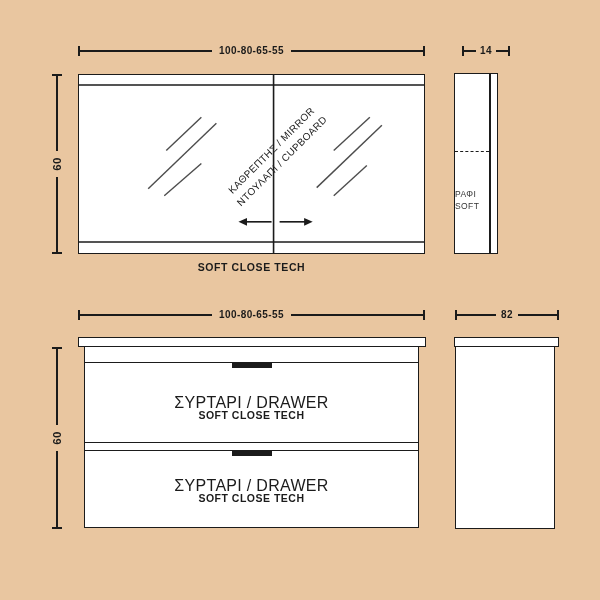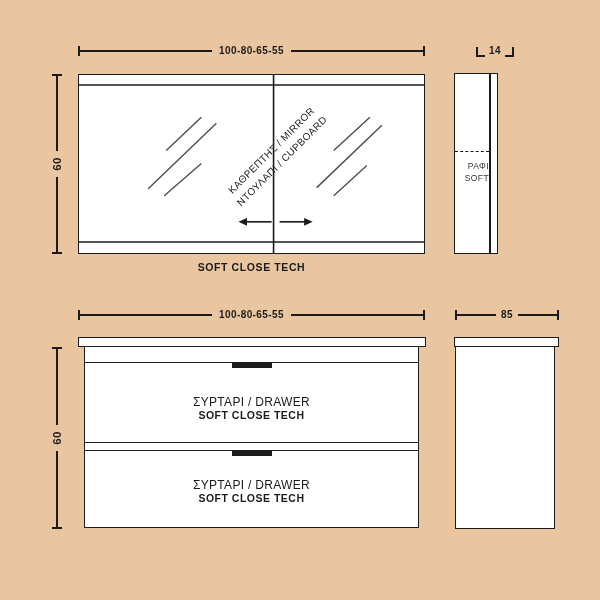--- a/index.html
+++ b/index.html
@@ -49,29 +49,29 @@
 
   .caption{
     position:absolute;text-align:center;font-size:10.5px;font-weight:700;
     letter-spacing:.6px;white-space:nowrap;
   }
 
   
   .side-inner-line{position:absolute;top:0;bottom:0;width:1.6px;background:var(--ink);}
   .shelf-dash{position:absolute;left:0;border-top:1.6px dashed var(--ink);}
   .shelf-label{
-    position:absolute;text-align:right;font-size:8.5px;line-height:12px;
-    letter-spacing:.4px;color:#333;white-space:nowrap;
+    position:absolute;text-align:left;font-size:8.5px;line-height:12px;
+    letter-spacing:.4px;color:#333;white-space:nowrap;margin-top:28px;
   }
 
   
   .hline{position:absolute;left:0;right:0;height:1.6px;background:var(--ink);}
   .handle{position:absolute;left:50%;transform:translateX(-50%);width:40px;height:6.5px;background:var(--ink);}
   .drawer-text{position:absolute;left:0;right:0;text-align:center;white-space:nowrap;}
-  .drawer-text .l1{font-size:12px;letter-spacing:.3px;line-height:11.5px;}
+  .drawer-text .l1{font-size:16px;letter-spacing:.3px;line-height:11.5px;}
   .drawer-text .l2{font-size:10.5px;font-weight:700;letter-spacing:.5px;line-height:12px;}
 </style>
 </head>
 <body>
 
 <div class="canvas">
 
   <div class="dim-h" style="left:78px;top:45px;width:347px;">
     <span class="tick"></span>
     <span class="dline"></span>
@@ -110,21 +110,21 @@
       <polygon points="233,146 224.5,142.2 224.5,149.8" fill="#1b1b1b"></polygon>
     </svg>
     <div class="mirror-label">
       <div>ΚΑΘΡΕΠΤΗΣ / MIRROR</div>
       <div>ΝΤΟΥΛΑΠΙ / CUPBOARD</div>
     </div>
   </div>
 
   <div class="caption" style="left:78px;top:261px;width:347px;">SOFT CLOSE TECH</div>
 
-  <div class="dim-h" style="left:476px;top:45px;width:38px;align-items:flex-end;">
+  <div class="dim-h" style="left:462px;top:45px;width:48px;">
     <span class="tick"></span>
     <span class="dline"></span>
     <span class="dlabel" style="padding:0 4px;">14</span>
     <span class="dline"></span>
     <span class="tick"></span>
   </div>
 
   <div class="box" style="left:454px;top:73px;width:44px;height:181px;">
     <div class="side-inner-line" style="left:34px;"></div>
     <div class="shelf-dash" style="top:77px;width:34px;"></div>
@@ -164,21 +164,21 @@
     <div class="handle" style="top:102.5px;"></div>
     <div class="drawer-text" style="top:133px;">
       <div class="l1">ΣΥΡΤΑΡΙ / DRAWER</div>
       <div class="l2">SOFT CLOSE TECH</div>
     </div>
   </div>
 
   <div class="dim-h" style="left:455px;top:309px;width:104px;">
     <span class="tick"></span>
     <span class="dline"></span>
-    <span class="dlabel" style="padding:0 5px;">85</span>
+    <span class="dlabel" style="padding:0 5px;">82</span>
     <span class="dline"></span>
     <span class="tick"></span>
   </div>
 
   <div class="box" style="left:454px;top:337px;width:105px;height:10px;"></div>
   <div class="box no-top" style="left:455px;top:347px;width:100px;height:182px;"></div>
 
 </div>
 
 </body></html>

